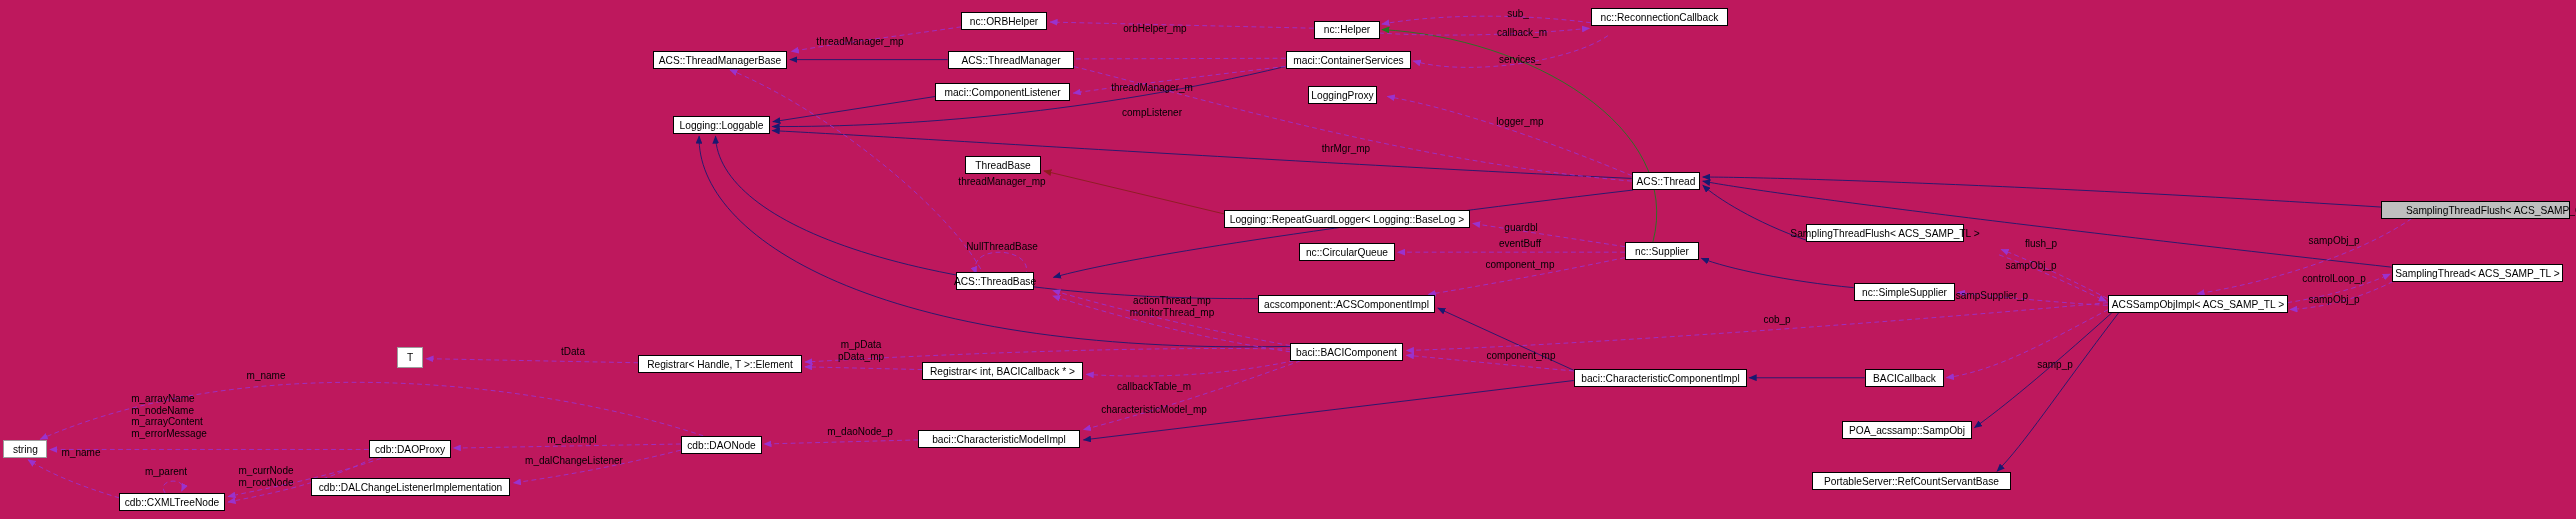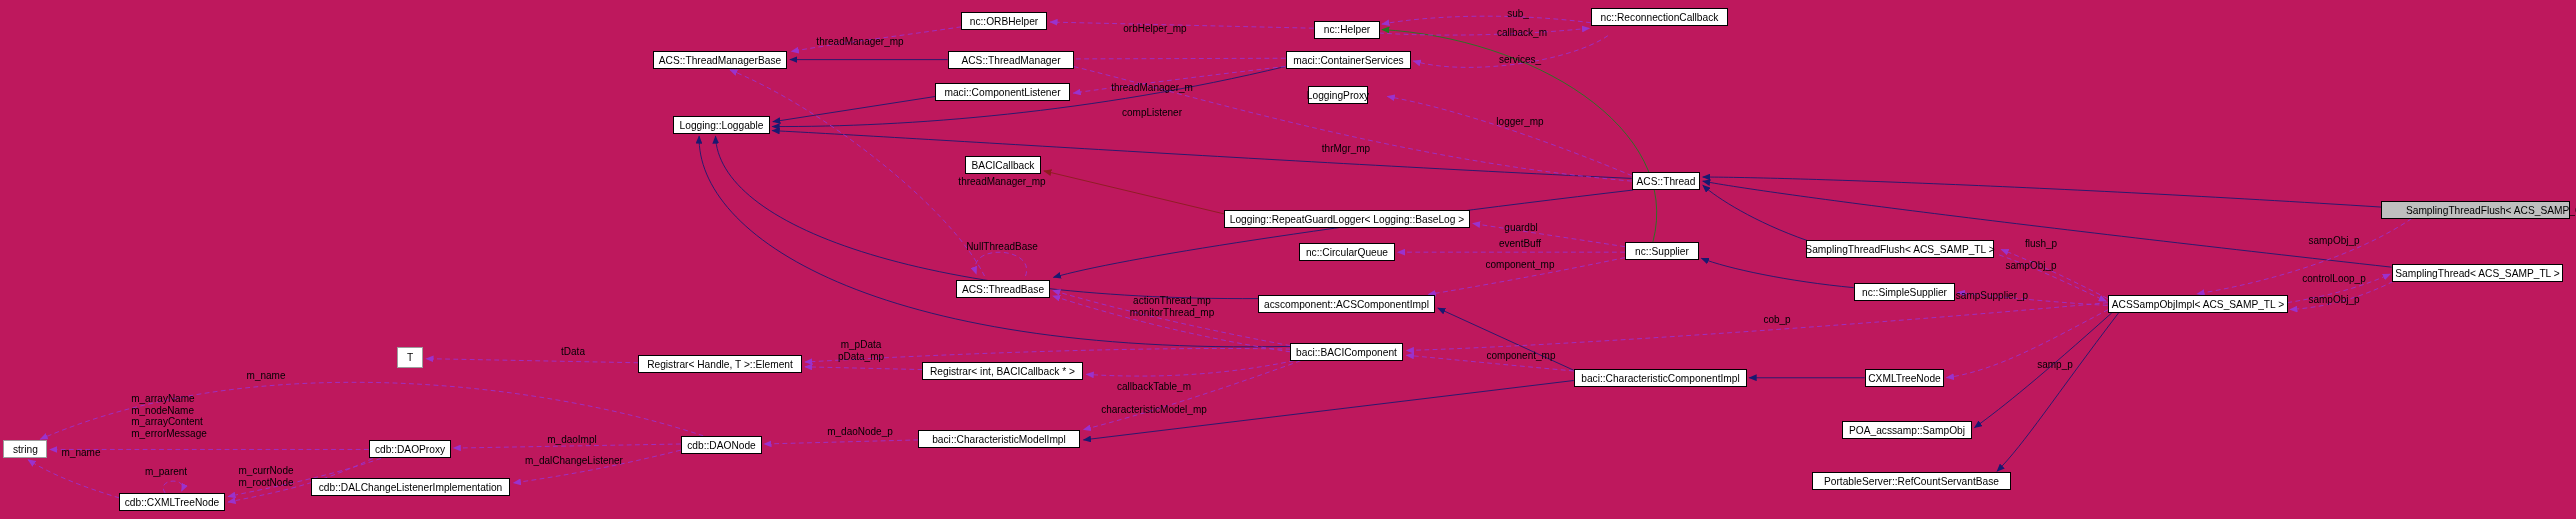--- a/index.html
+++ b/index.html
@@ -101,40 +101,40 @@
     </g>
   </svg>
 
   <div class="node" style="left:961px;top:12.3px;width:86px;height:18px">nc::ORBHelper</div>
   <div class="node" style="left:1314px;top:20.5px;width:66px;height:18px">nc::Helper</div>
   <div class="node" style="left:1591px;top:8px;width:137px;height:18px">nc::ReconnectionCallback</div>
   <div class="node" style="left:653px;top:51px;width:134px;height:18px">ACS::ThreadManagerBase</div>
   <div class="node" style="left:948px;top:51px;width:126px;height:18px">ACS::ThreadManager</div>
   <div class="node" style="left:1286px;top:51px;width:125px;height:18px">maci::ContainerServices</div>
   <div class="node" style="left:935px;top:83px;width:135px;height:18px">maci::ComponentListener</div>
-  <div class="node" style="left:1308px;top:86px;width:60px;height:18px">LoggingProxy</div>
+  <div class="node" style="left:1308px;top:86px;width:69px;height:18px">LoggingProxy</div>
   <div class="node" style="left:673px;top:116px;width:97px;height:18px">Logging::Loggable</div>
-  <div class="node" style="left:965px;top:156px;width:76px;height:18px">BACICallback</div>
+  <div class="node" style="left:965px;top:156px;width:76px;height:18px">ThreadBase</div>
   <div class="node" style="left:1632px;top:172px;width:68px;height:18px">ACS::Thread</div>
   <div class="node" style="left:1224px;top:210px;width:246px;height:18px">Logging::RepeatGuardLogger&lt; Logging::BaseLog &gt;</div>
   <div class="node" style="left:1299px;top:243px;width:96px;height:18px">nc::CircularQueue</div>
   <div class="node" style="left:1625px;top:242px;width:74px;height:18px">nc::Supplier</div>
-  <div class="node" style="left:956px;top:280px;width:94px;height:18px">ACS::ThreadBase</div>
+  <div class="node" style="left:956px;top:272px;width:78px;height:18px">ACS::ThreadBase</div>
   <div class="node" style="left:1258px;top:295px;width:177px;height:18px">acscomponent::ACSComponentImpl</div>
-  <div class="node" style="left:1806px;top:240px;width:188px;height:18px">SamplingThreadFlush&lt; ACS_SAMP_TL &gt;</div>
+  <div class="node" style="left:1806px;top:224px;width:158px;height:18px">SamplingThreadFlush&lt; ACS_SAMP_TL &gt;</div>
   <div class="node" style="left:1854px;top:283px;width:101px;height:18px">nc::SimpleSupplier</div>
   <div class="node" style="left:2108px;top:295px;width:180px;height:18px">ACSSampObjImpl&lt; ACS_SAMP_TL &gt;</div>
   <div class="node graybox" style="left:2381px;top:201px;width:189px;height:18px">SamplingThreadFlush&lt; ACS_SAMP_C &gt;</div>
   <div class="node" style="left:2392px;top:264px;width:171px;height:18px">SamplingThread&lt; ACS_SAMP_TL &gt;</div>
   <div class="node tparam" style="left:397px;top:347px;width:26px;height:20.5px">T</div>
   <div class="node" style="left:638px;top:355px;width:164px;height:18px">Registrar&lt; Handle, T &gt;::Element</div>
   <div class="node" style="left:922px;top:362px;width:161px;height:18px">Registrar&lt; int, BACICallback * &gt;</div>
   <div class="node" style="left:1290px;top:343px;width:113px;height:18px">baci::BACIComponent</div>
   <div class="node" style="left:1574px;top:369px;width:173px;height:18px">baci::CharacteristicComponentImpl</div>
-  <div class="node" style="left:1865px;top:369px;width:79px;height:18px">CXMLTreeNode</div>
+  <div class="node" style="left:1865px;top:369px;width:79px;height:18px">BACICallback</div>
   <div class="node" style="left:1842px;top:421px;width:130px;height:18px">POA_acssamp::SampObj</div>
   <div class="node" style="left:1812px;top:472px;width:199px;height:18px">PortableServer::RefCountServantBase</div>
   <div class="node tparam" style="left:3.4px;top:440px;width:44px;height:18px">string</div>
   <div class="node" style="left:369px;top:440px;width:82px;height:18px">cdb::DAOProxy</div>
   <div class="node" style="left:681px;top:436px;width:81px;height:18px">cdb::DAONode</div>
   <div class="node" style="left:918px;top:430px;width:162px;height:18px">baci::CharacteristicModelImpl</div>
   <div class="node" style="left:311px;top:478px;width:199px;height:18px">cdb::DALChangeListenerImplementation</div>
   <div class="node" style="left:119px;top:493px;width:106px;height:18px">cdb::CXMLTreeNode</div>
 
   <span class="elabel" style="left:860px;top:42px">threadManager_mp</span>

